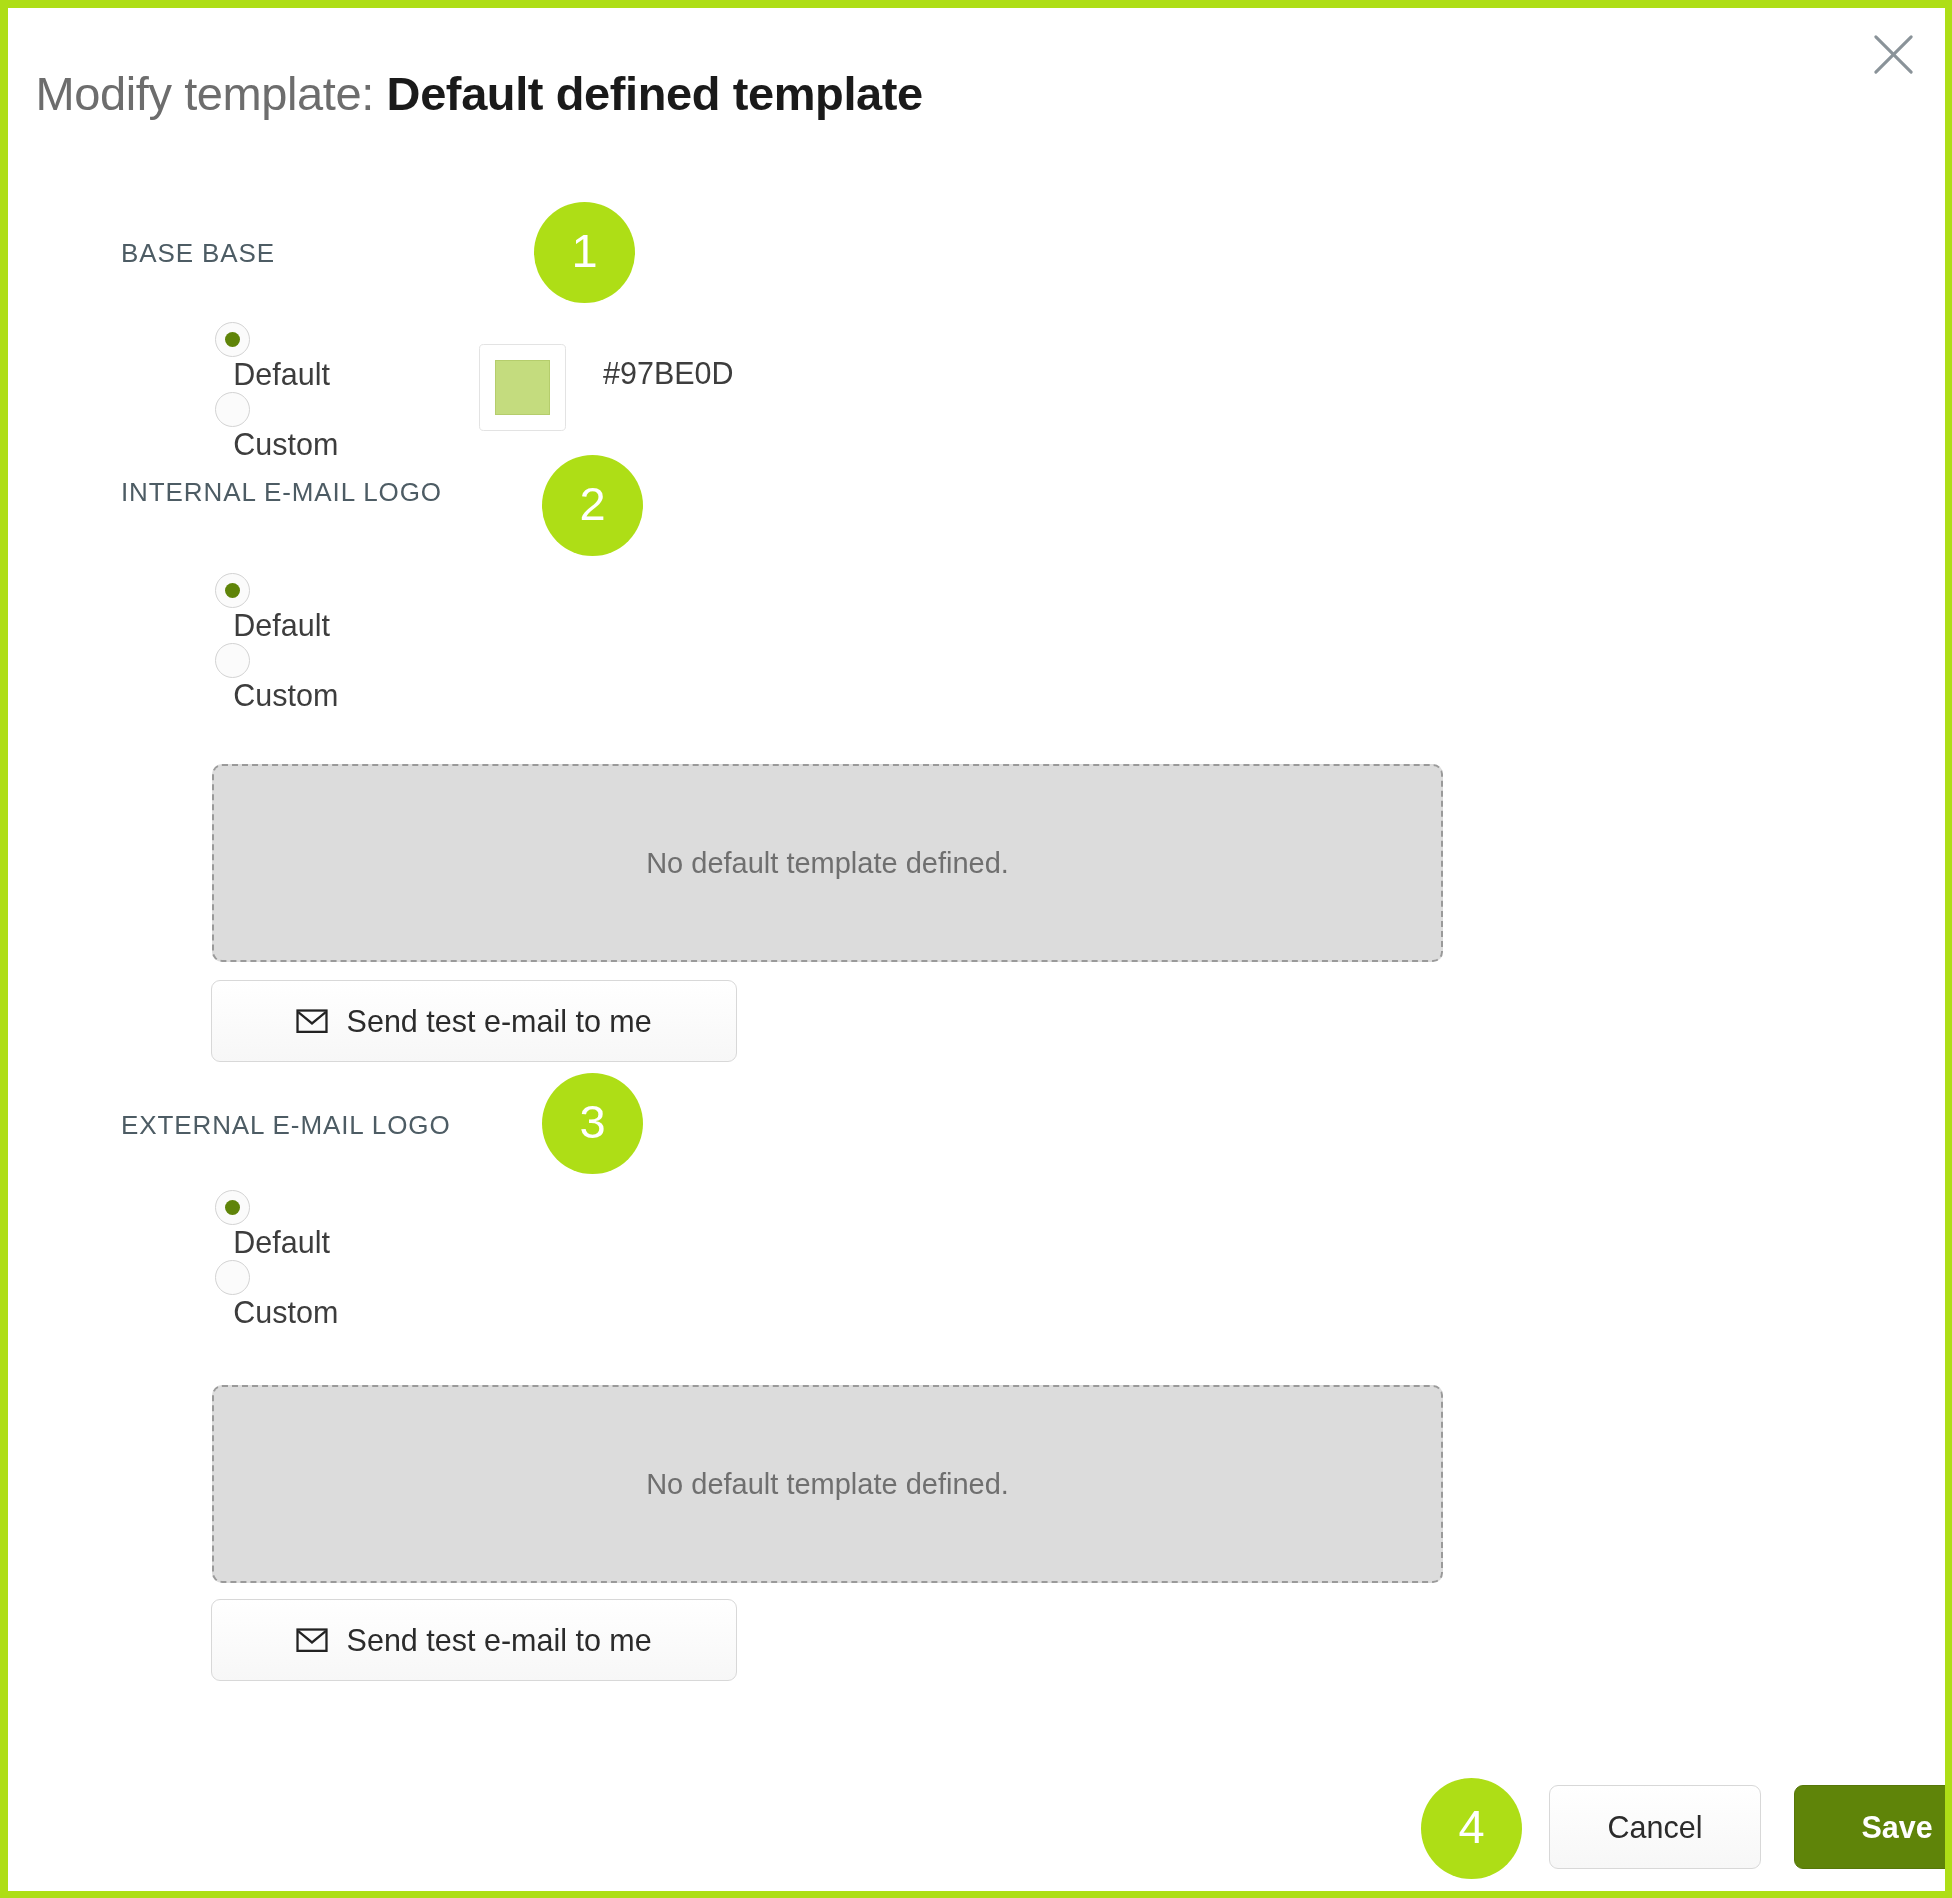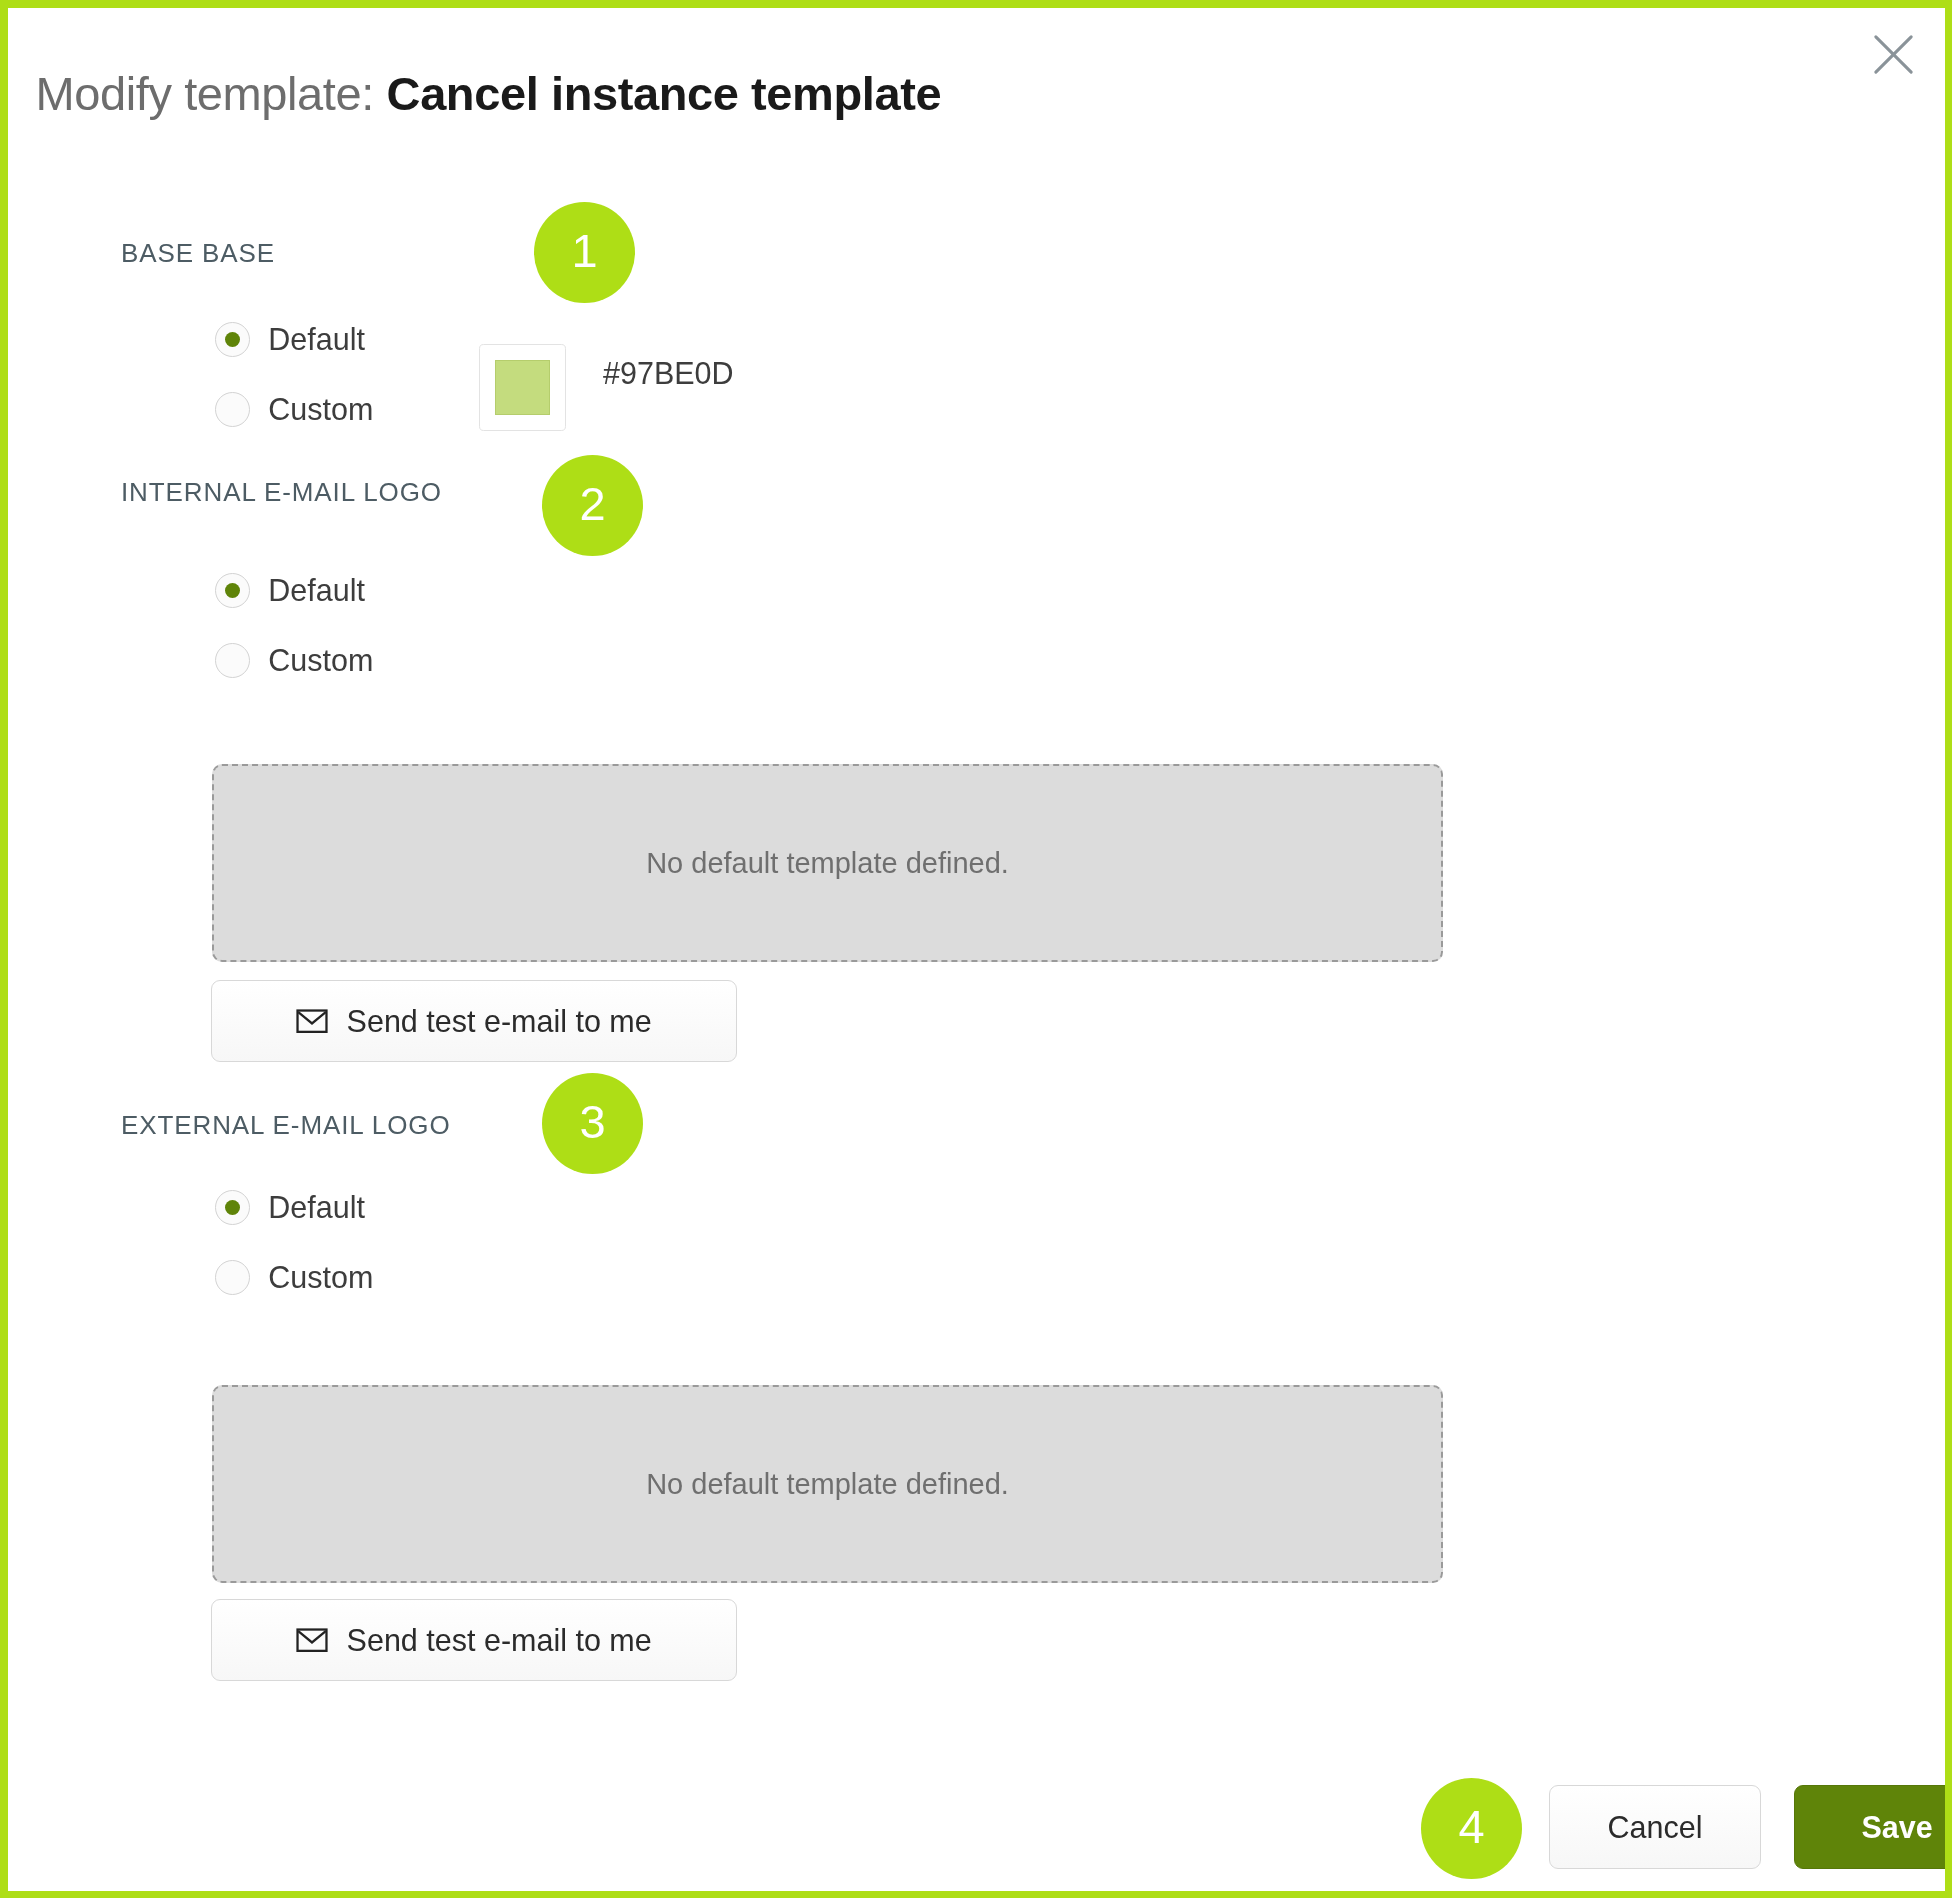--- a/index.html
+++ b/index.html
@@ -104,20 +104,21 @@
     padding-bottom: 3.1px;
   }
 
   
   .radio-row {
     position: absolute;
     display: flex;
     align-items: flex-start;
     cursor: pointer;
     white-space: nowrap;
+    flex-direction: column;
   }
   .radio {
     width: 35px;
     height: 35px;
     border-radius: 50%;
     border: 1.5px solid #d3d3d3;
     background: #fbfbfb;
     box-sizing: border-box;
     display: flex;
     align-items: center;
@@ -236,21 +237,21 @@
 
     <div class="close-btn">
       <svg width="43" height="43" viewBox="0 0 56 56" aria-hidden="true">
         <line x1="5" y1="5" x2="51" y2="51" stroke="#8a9399" stroke-width="4" stroke-linecap="round"></line>
         <line x1="51" y1="5" x2="5" y2="51" stroke="#8a9399" stroke-width="4" stroke-linecap="round"></line>
       </svg>
     </div>
 
     <div class="dialog-title">
       <span class="t-prefix">Modify template:</span>
-      <span class="t-name">Cancel instance template</span>
+      <span class="t-name">Default defined template</span>
     </div>
 
     <div class="content">
 
       <div class="section-label" style="left:113px; top:230px;">BASE BASE</div>
       <div class="badge" style="left:526px; top:194px;">1</div>
 
       <div class="radio-row" style="left:207px; top:314px;">
         <span class="radio checked"></span>
         <span class="radio-label">Default</span>

